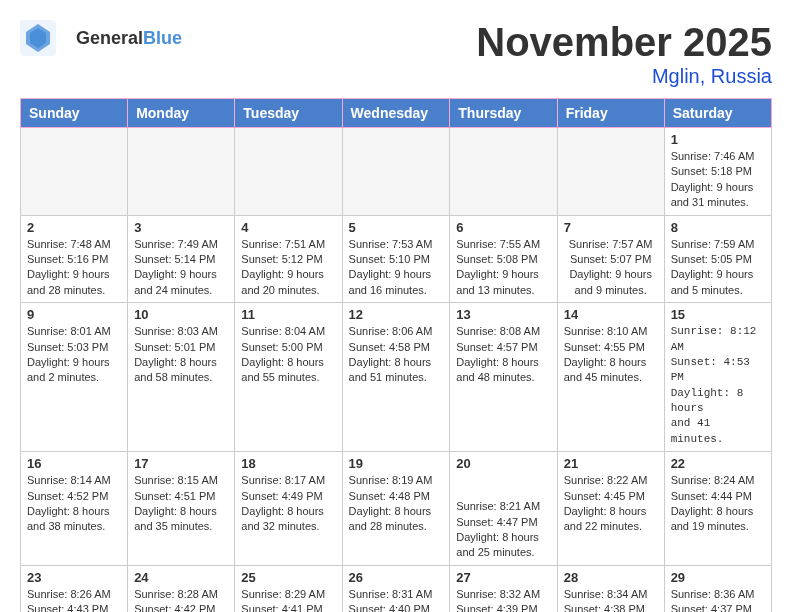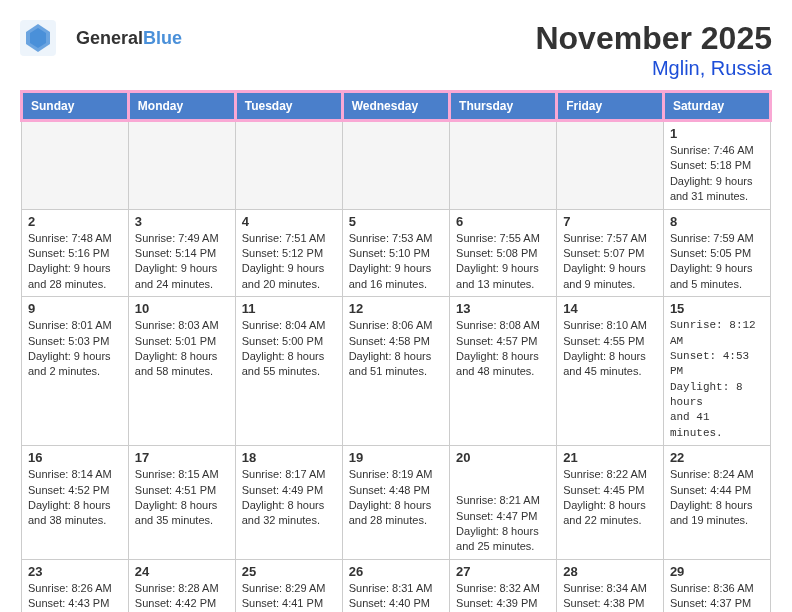--- a/index.html
+++ b/index.html
@@ -30,41 +30,41 @@
       color: #4a90d9;
     }
     .logo-icon {
       width: 36px;
       height: 36px;
     }
     .title-block {
       text-align: right;
     }
     .month-title {
-      font-size: 32px;
+      font-size: 40px;
       font-weight: bold;
       color: #333;
     }
     .location {
       font-size: 20px;
       color: #1d4ed8;
     }
     .calendar {
       width: 100%;
       border-collapse: collapse;
       border: 1px solid #ccc;
     }
     .calendar th {
       background-color: #4a7fcb;
       color: #fff;
-      font-size: 12px;
+      font-size: 14px;
       font-weight: bold;
       padding: 6px 8px;
       text-align: left;
-      border: 3px solid #f9a8d4;
+      border: 1px solid #f9a8d4;
     }
     .calendar td {
       vertical-align: top;
       padding: 4px 6px;
       border: 1px solid #ccc;
       width: 108px;
       min-height: 80px;
       font-size: 10.5px;
       color: #333;
       background: #fff;
@@ -165,21 +165,21 @@
         </td>
         <td>
           <div class="day-num">6</div>
           <div class="day-info" style="white-space: pre-line;">Sunrise: 7:55 AM
 Sunset: 5:08 PM
 Daylight: 9 hours
 and 13 minutes.</div>
         </td>
         <td>
           <div class="day-num">7</div>
-          <div class="day-info" style="white-space: pre-line;">Sunrise: 7:57 AM
+          <div class="day-info" style="white-space: pre-line; text-align: center;">Sunrise: 7:57 AM
 Sunset: 5:07 PM
 Daylight: 9 hours
 and 9 minutes.</div>
         </td>
         <td>
           <div class="day-num">8</div>
           <div class="day-info" style="white-space: pre-line;">Sunrise: 7:59 AM
 Sunset: 5:05 PM
 Daylight: 9 hours
 and 5 minutes.</div>

